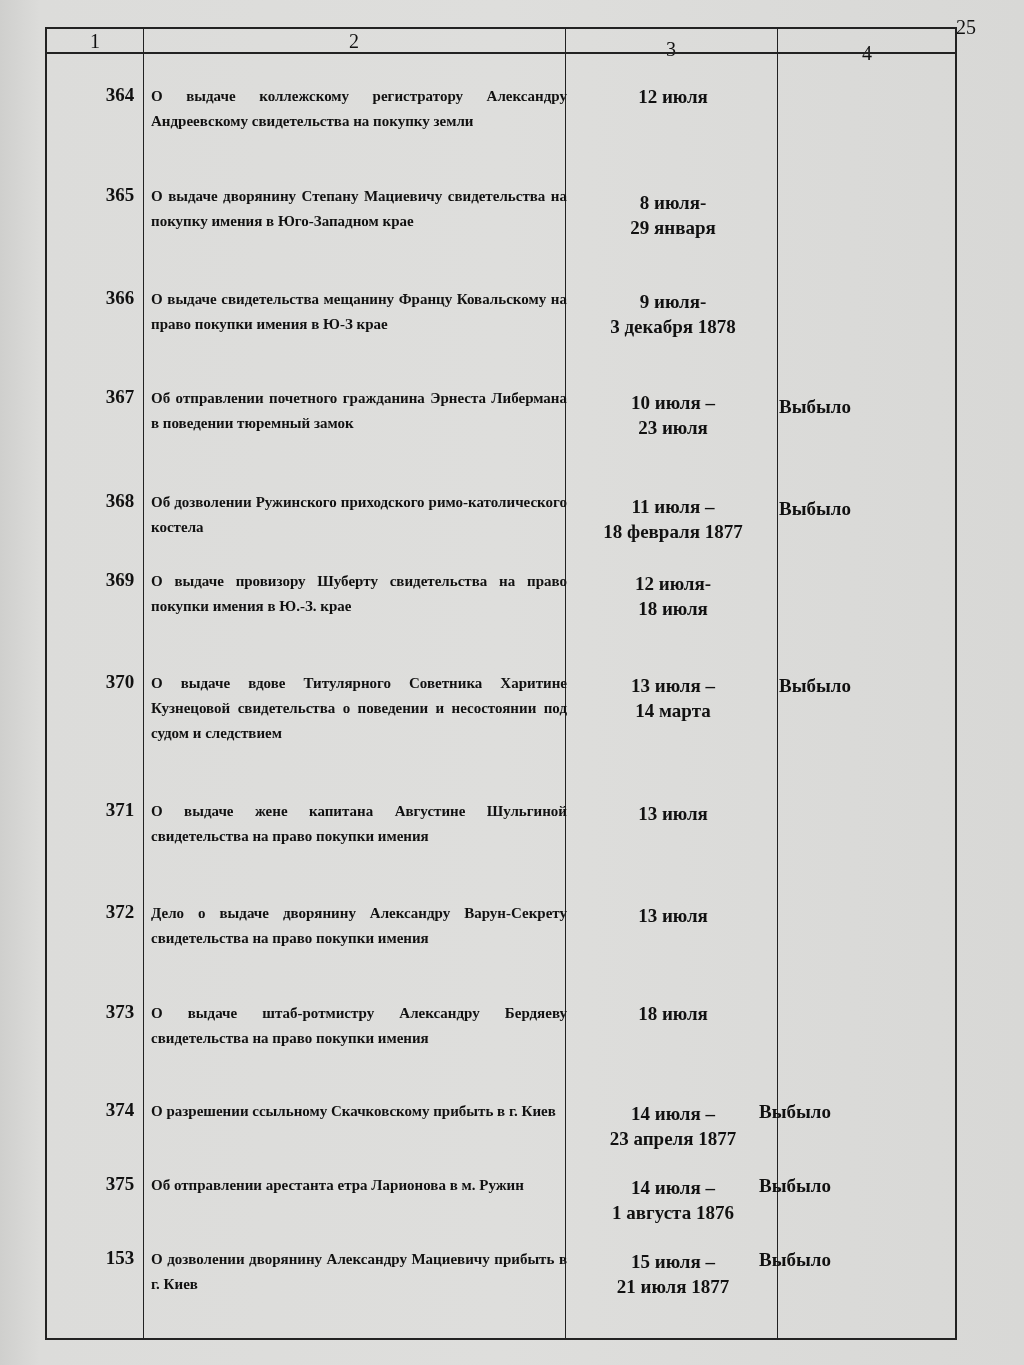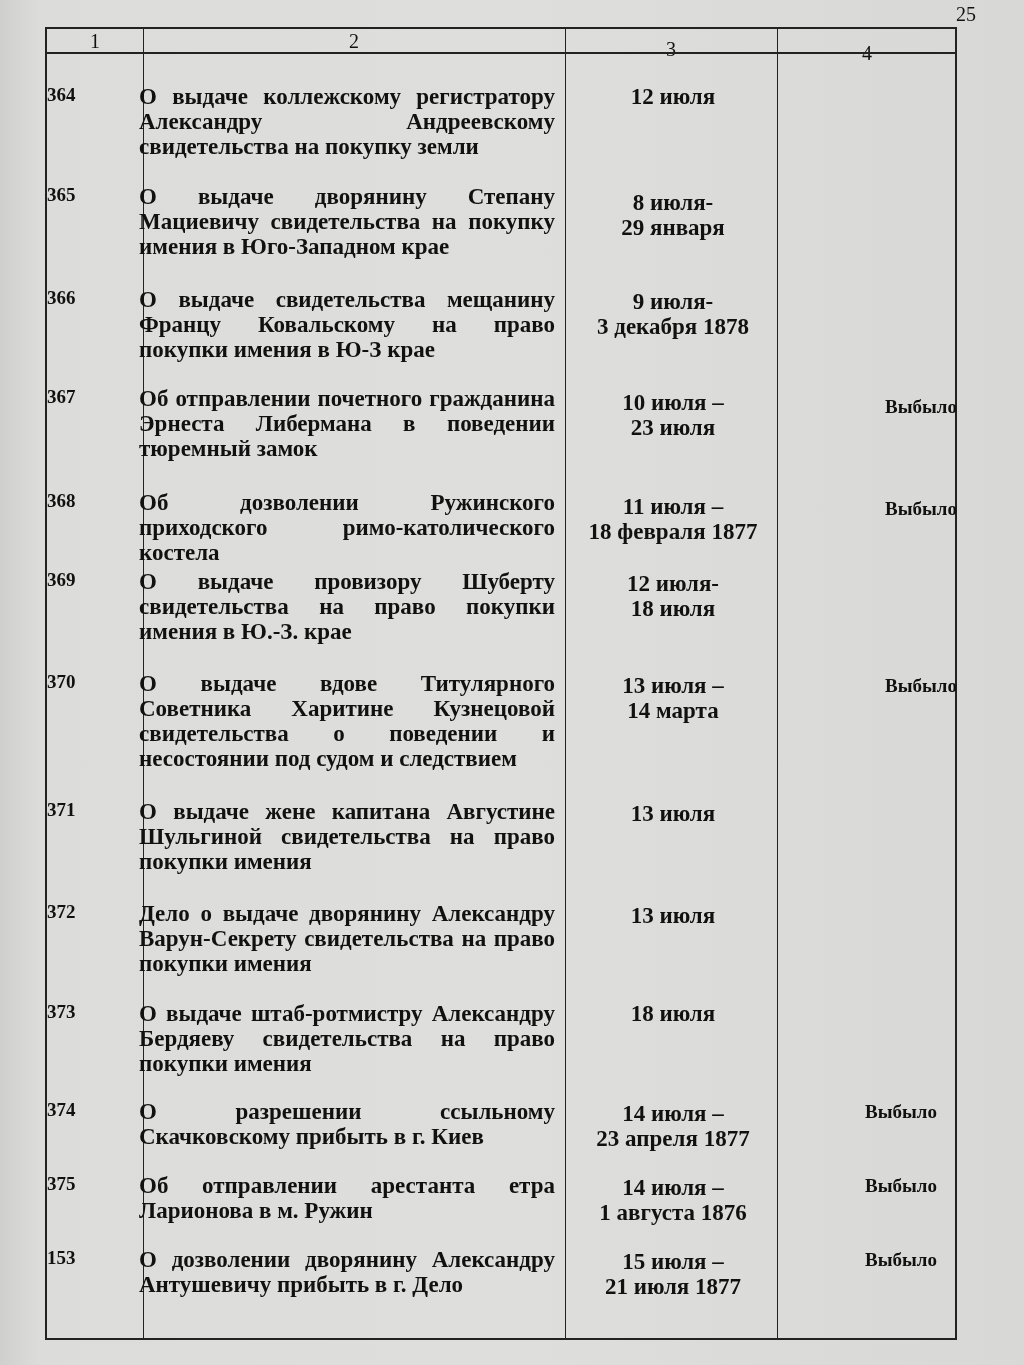--- a/index.html
+++ b/index.html
@@ -17,21 +17,21 @@
     }
     .page {
       position: absolute;
       left: 0; top: 0;
       width: 1024px; height: 1365px;
       background: linear-gradient(90deg, #cfcfcd 0px, #dcdcda 40px, #dededc 500px, #d8d8d6 1024px);
     }
     .page-number {
       position: absolute;
       right: 48px;
-      top: 3px;
+      top: 16px;
       font-size: 20px;
     }
     .table {
       position: absolute;
       left: 45px;
       top: 27px;
       width: 912px;
       height: 1313px;
       border: 2px solid #222;
       box-sizing: border-box;
@@ -60,48 +60,50 @@
     }
     .row {
       position: absolute;
       left: 0;
       right: 0;
     }
     .cell-num {
       position: absolute;
       left: 0;
       width: 96px;
+      text-align: center;
       font-size: 19px;
       font-weight: bold;
+      padding-left: 25px;
     }
     .cell-desc {
       position: absolute;
-      left: 92px;
+      left: 104px;
       width: 416px;
-      font-size: 23px;
+      font-size: 15px;
       font-weight: bold;
       text-align: justify;
       text-align-last: left;
       line-height: 25px;
     }
     .cell-date {
       position: absolute;
       left: 520px;
       width: 212px;
       text-align: center;
-      font-size: 23px;
+      font-size: 19px;
       font-weight: bold;
       line-height: 25px;
       white-space: pre-line;
     }
     .cell-status {
       position: absolute;
       left: 732px;
       width: 178px;
-      text-align: right;
+      text-align: left;
       font-size: 19px;
       font-weight: bold;
       line-height: 25px;
     }
   </style>
 </head>
 <body>
 
 <div class="page">
   <div class="page-number">25</div>
@@ -204,19 +206,19 @@
     <div class="row" style="top:1144px">
       <div class="cell-num">375</div>
       <div class="cell-desc">Об отправлении арестанта етра Ларионова в м. Ружин</div>
       <div class="cell-date" style="padding-top:2px">14 июля –
 1 августа 1876</div>
       <div class="cell-status" style="left:712px">Выбыло</div>
     </div>
 
     <div class="row" style="top:1218px">
       <div class="cell-num">153</div>
-      <div class="cell-desc">О дозволении дворянину Александру Антушевичу прибыть в г. Дело</div>
+      <div class="cell-desc">О дозволении дворянину Александру Мациевичу прибыть в г. Киев</div>
       <div class="cell-date" style="padding-top:2px">15 июля –
 21 июля 1877</div>
       <div class="cell-status" style="left:712px">Выбыло</div>
     </div>
   </div>
 </div>
 
 </body></html>

